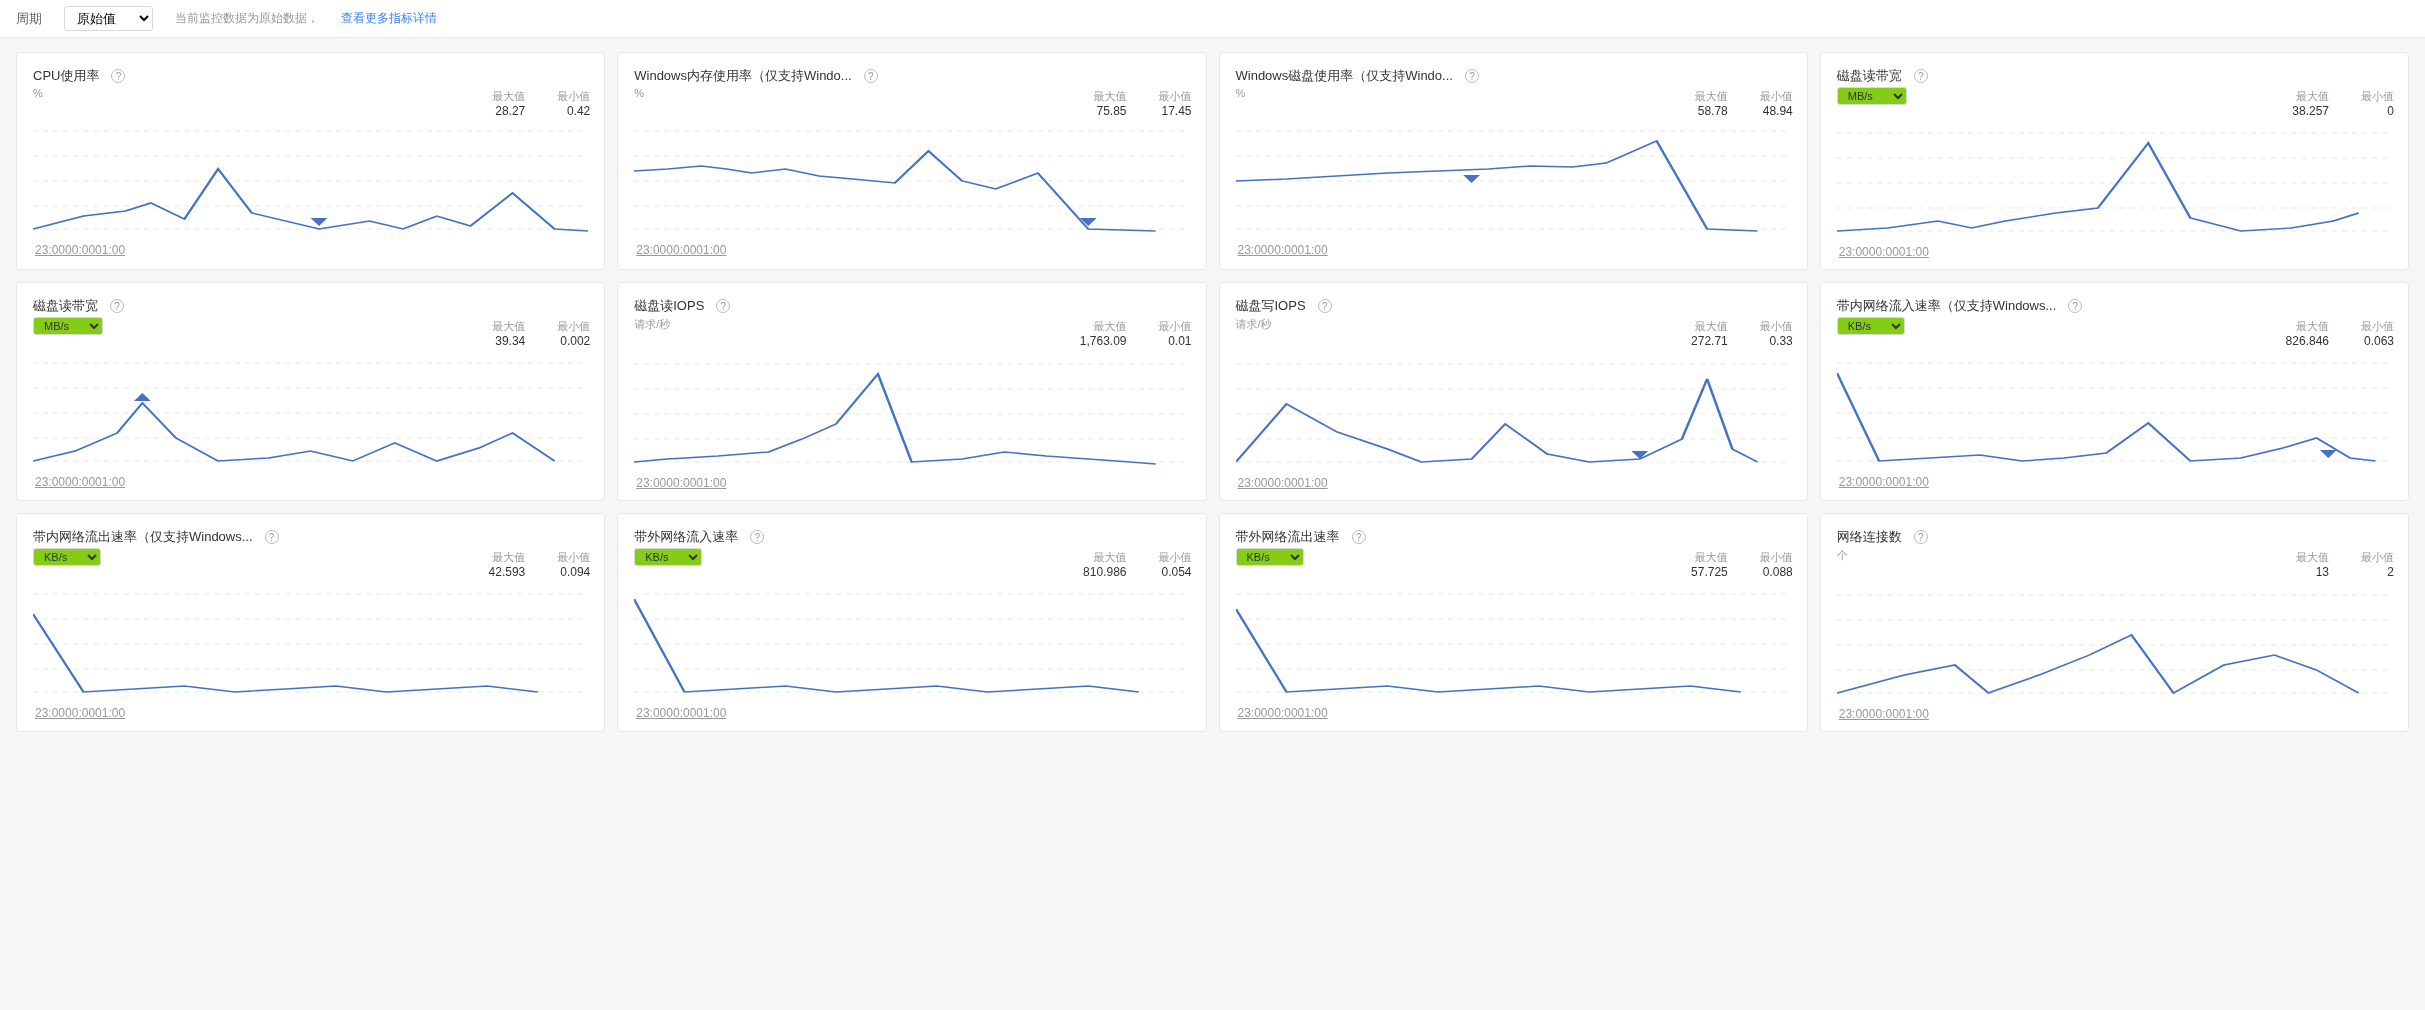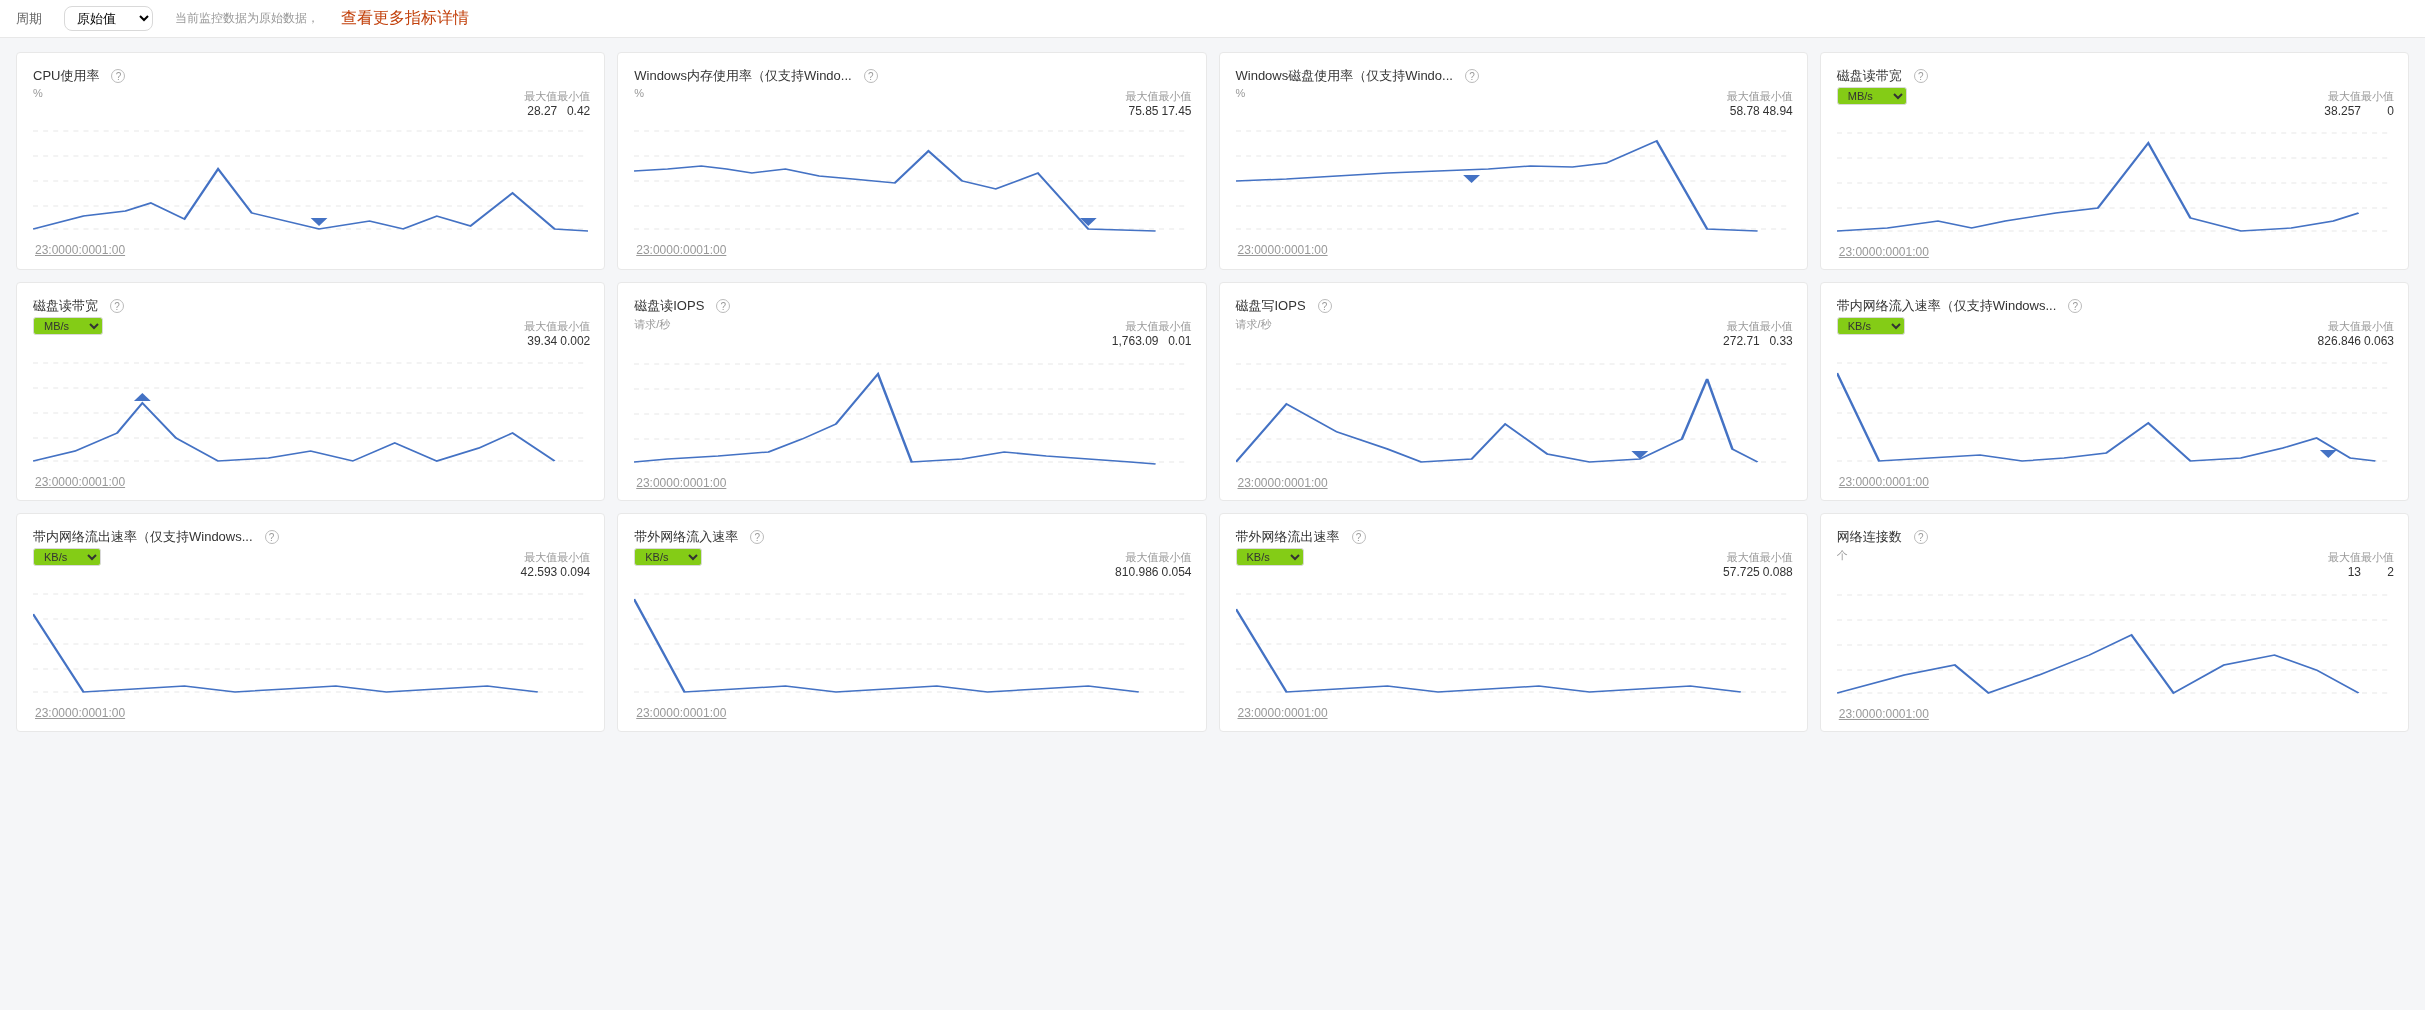--- a/index.html
+++ b/index.html
@@ -16,33 +16,33 @@
       background: #fff;
       border-bottom: 1px solid #e8e8e8;
       gap: 22px;
     }
     .top-bar label {
       color: #666;
       font-size: 13px;
     }
     .top-bar select {
       border: 1px solid #d9d9d9;
-      border-radius: 8px;
+      border-radius: 3px;
       padding: 3px 20px 3px 8px;
       font-size: 13px;
       background: #fff;
       cursor: pointer;
     }
     .top-bar .hint {
       color: #999;
       font-size: 12px;
     }
     .top-bar .link {
-      color: #c2410c;
-      font-size: 16px;
+      color: #3b82f6;
+      font-size: 12px;
       cursor: pointer;
       text-decoration: none;
     }
     .grid {
       display: grid;
       grid-template-columns: repeat(4, 1fr);
       gap: 12px;
       padding: 14px 16px;
     }
     .card {
@@ -93,21 +93,21 @@
       font-size: 11px;
       background: #84cc16;
       cursor: pointer;
       color: #333;
     }
     .stats-row {
       position: absolute;
       top: 36px;
       right: 14px;
       display: flex;
-      gap: 0;
+      gap: 32px;
       font-size: 11px;
       color: #999;
       text-align: right;
     }
     .stats-row .stat-col { text-align: right; }
     .stats-row .stat-label { color: #999; }
     .stats-row .stat-val { color: #333; font-size: 12px; }
     .chart-area {
       width: 100%;
       height: 130px;

